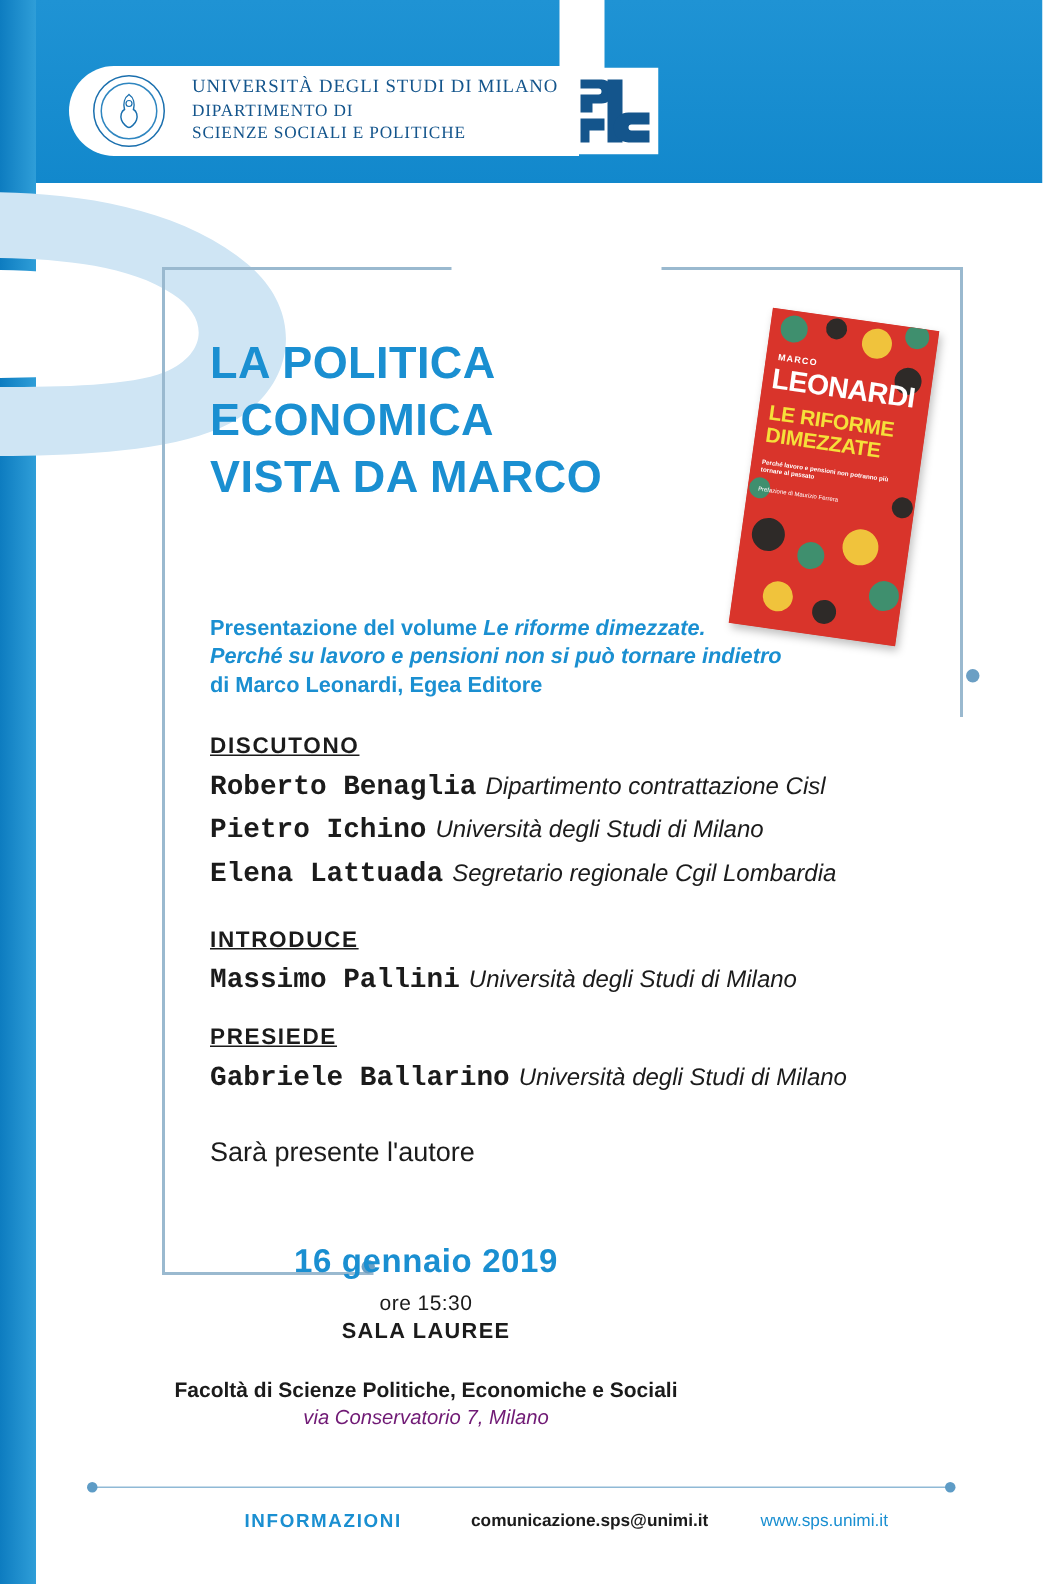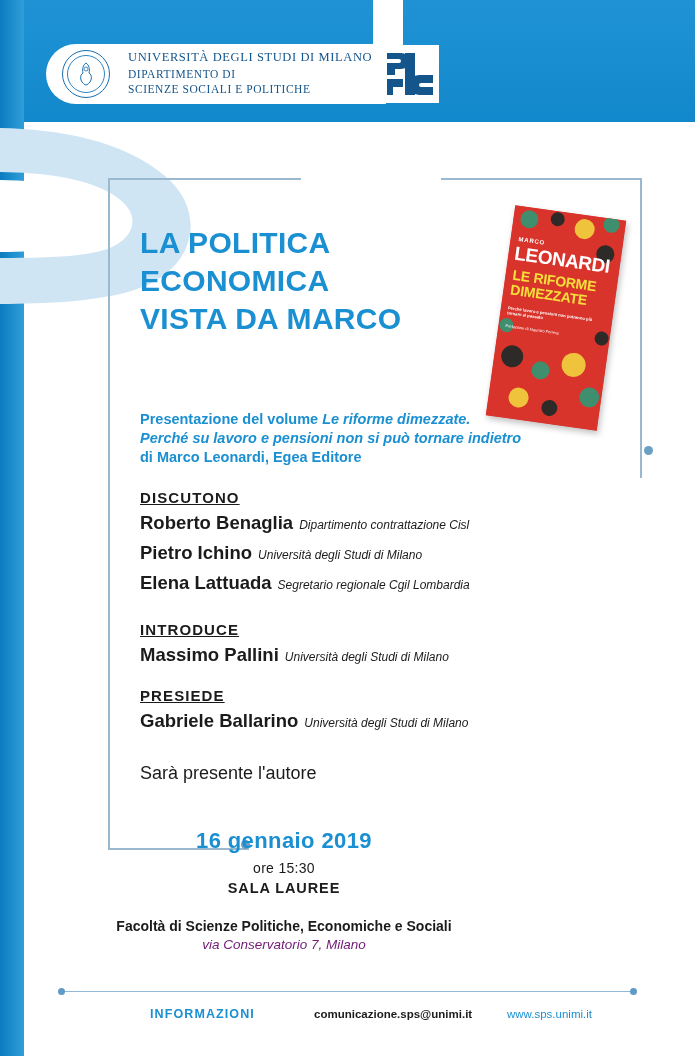--- a/index.html
+++ b/index.html
@@ -253,24 +253,24 @@
     color: #1b1b1b;
     margin-bottom: 3px;
     text-decoration: underline;
   }
   .person {
     font-size: 18.5px;
     line-height: 27px;
     color: #1b1b1b;
     white-space: nowrap;
   }
-  .person .nm { font-weight: bold; }
+  .person .nm { font-weight: bold; font-family: Liberation Mono, monospace; }
   .person .aff {
     font-style: italic;
-    font-size: 12px;
+    font-size: 16px;
     margin-left: 6px;
   }
   .gap { height: 22px; }
   .gap-sm { height: 16px; }
 
   .autore {
     font-size: 18px;
     color: #1b1b1b;
     margin-top: 26px;
   }
@@ -340,21 +340,21 @@
 
   .footer {
     position: absolute;
     left: 0;
     top: 1002px;
     width: 695px;
     height: 54px;
   }
   .footer-info {
     position: absolute;
-    left: 122px;
+    left: 135px;
     top: 5px;
     color: #1a8fd1;
     font-size: 12.5px;
     font-weight: bold;
     letter-spacing: 1.1px;
     padding-left: 28px;
   }
   .footer-mail {
     position: absolute;
     left: 314px;

